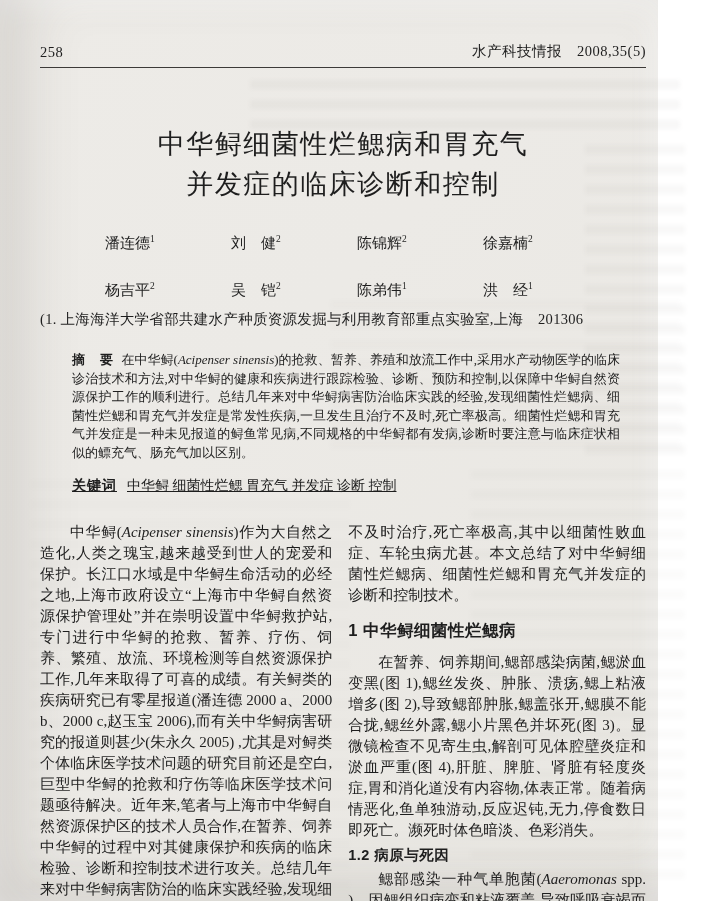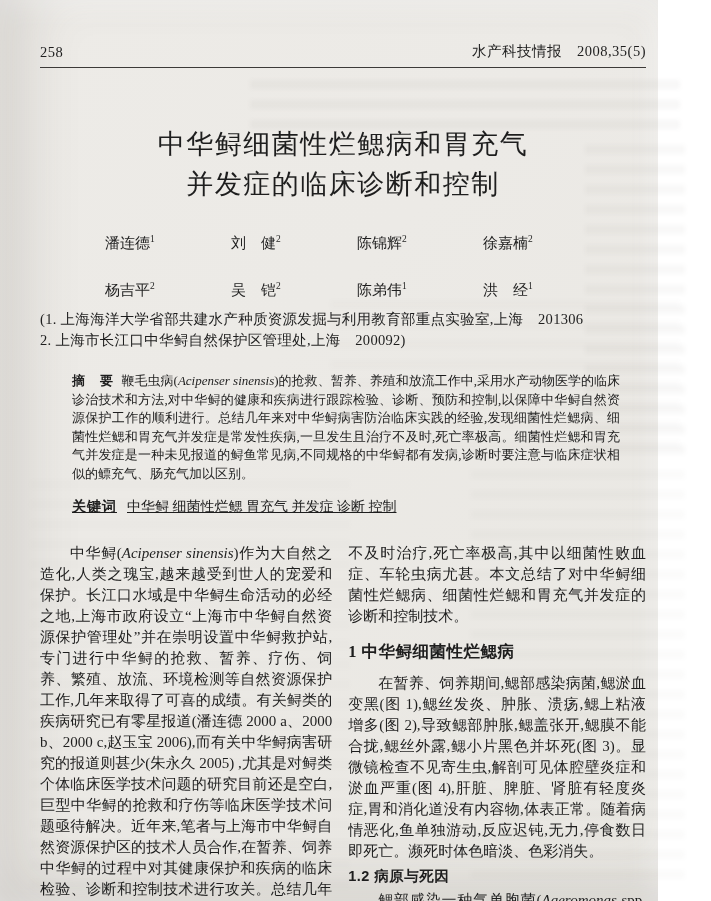--- a/index.html
+++ b/index.html
@@ -41,21 +41,21 @@
   .keywords{margin:14px 26px 0 32px;font-size:14px;line-height:19px;text-decoration:underline;}
   .keywords .lab{font-weight:bold;letter-spacing:1px;margin-right:10px;}
 
   .columns{margin-top:27px;display:flex;gap:16px;}
   .col-l{width:310px;}
   .col-r{width:316px;}
   .col-l p,.col-r p{margin:0;font-size:15px;line-height:21px;text-align:justify;}
   p.indent{text-indent:2em;}
   i{font-style:italic;}
 
-  .sec-h2{margin:14px 0 10px 0;font-family:Liberation Serif, serif;
+  .sec-h2{margin:14px 0 10px 0;font-family:Liberation Sans, sans-serif;
           font-weight:bold;font-size:16.5px;letter-spacing:.5px;}
   .sec-h3{margin:5px 0 4px 0;font-family:"Liberation Sans","DejaVu Sans",sans-serif;
           font-weight:bold;font-size:14.5px;letter-spacing:.5px;}
 </style>
 </head>
 <body>
 
 <div class="canvas">
   <div class="page">
     <div class="ghost g1"></div>
@@ -82,24 +82,23 @@
         <span class="author"><span>陈锦辉</span><sup>2</sup></span>
         <span class="author"><span>徐嘉楠</span><sup>2</sup></span>
         <span class="author"><span>杨吉平</span><sup>2</sup></span>
         <span class="author"><span>吴　铠</span><sup>2</sup></span>
         <span class="author"><span>陈弟伟</span><sup>1</sup></span>
         <span class="author"><span>洪　经</span><sup>1</sup></span>
       </div>
 
       <div class="affil">
         <div>(1. 上海海洋大学省部共建水产种质资源发掘与利用教育部重点实验室,上海　201306</div>
-        <div>2. 上海市长江口中华鲟自然保护区管理处,上海　200092)</div>
       </div>
 
-      <p class="abstract"><span class="lab">摘　要</span><span><span>鞭毛虫病(</span><i>Acipenser sinensis</i><span>)的抢救、暂养、养殖和放流工作中,采用水产动物医学的临床诊治技术和方法,对中华鲟的健康和疾病进行跟踪检验、诊断、预防和控制,以保障中华鲟自然资源保护工作的顺利进行。总结几年来对中华鲟病害防治临床实践的经验,发现细菌性烂鳃病、细菌性烂鳃和胃充气并发症是常发性疾病,一旦发生且治疗不及时,死亡率极高。细菌性烂鳃和胃充气并发症是一种未见报道的鲟鱼常见病,不同规格的中华鲟都有发病,诊断时要注意与临床症状相似的鳔充气、肠充气加以区别。</span></span></p>
+      <p class="abstract"><span class="lab">摘　要</span><span><span>在中华鲟(</span><i>Acipenser sinensis</i><span>)的抢救、暂养、养殖和放流工作中,采用水产动物医学的临床诊治技术和方法,对中华鲟的健康和疾病进行跟踪检验、诊断、预防和控制,以保障中华鲟自然资源保护工作的顺利进行。总结几年来对中华鲟病害防治临床实践的经验,发现细菌性烂鳃病、细菌性烂鳃和胃充气并发症是常发性疾病,一旦发生且治疗不及时,死亡率极高。细菌性烂鳃和胃充气并发症是一种未见报道的鲟鱼常见病,不同规格的中华鲟都有发病,诊断时要注意与临床症状相似的鳔充气、肠充气加以区别。</span></span></p>
 
       <p class="keywords"><span class="lab">关键词</span><span>中华鲟 细菌性烂鳃 胃充气 并发症 诊断 控制</span></p>
 
       <div class="columns">
 
         <div class="col-l">
           <p class="indent"><span>中华鲟(</span><i>Acipenser sinensis</i><span>)作为大自然之造化,人类之瑰宝,越来越受到世人的宠爱和保护。长江口水域是中华鲟生命活动的必经之地,上海市政府设立“上海市中华鲟自然资源保护管理处”并在崇明设置中华鲟救护站,专门进行中华鲟的抢救、暂养、疗伤、饲养、繁殖、放流、环境检测等自然资源保护工作,几年来取得了可喜的成绩。有关鲟类的疾病研究已有零星报道(潘连德 2000 a、2000 b、2000 c,赵玉宝 2006),而有关中华鲟病害研究的报道则甚少(朱永久 2005) ,尤其是对鲟类个体临床医学技术问题的研究目前还是空白,巨型中华鲟的抢救和疗伤等临床医学技术问题亟待解决。近年来,笔者与上海市中华鲟自然资源保护区的技术人员合作,在暂养、饲养中华鲟的过程中对其健康保护和疾病的临床检验、诊断和控制技术进行攻关。总结几年来对中华鲟病害防治的临床实践经验,发现细菌性烂鳃病、细菌性败血症、鞭毛虫病、车轮虫病、细菌性烂鳃和胃充气并发症、肠炎是常发性、暴发性疾病,若发病后</span></p>
 
         </div>
 

